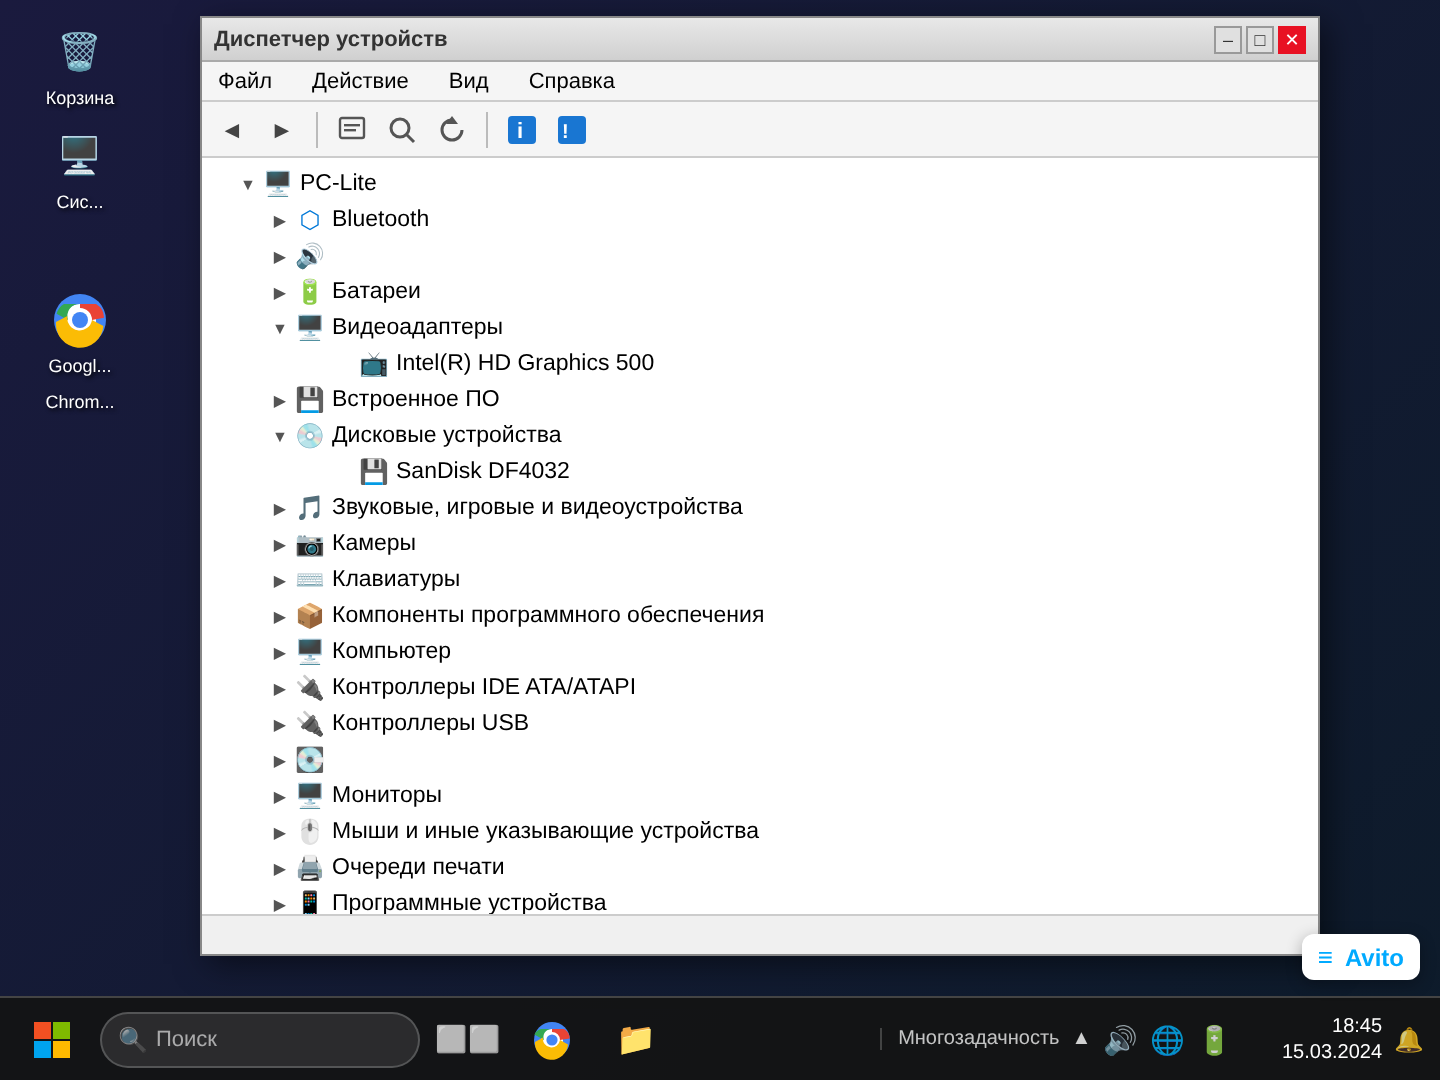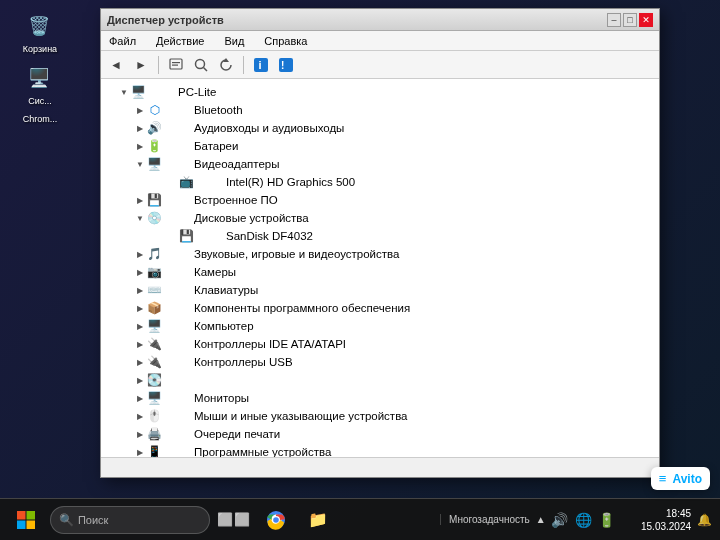--- a/index.html
+++ b/index.html
@@ -199,21 +199,20 @@
       margin-right: 3px;
       font-size: 12px;
       display: flex;
       align-items: center;
       justify-content: center;
     }
 
     .tree-label {
       font-size: 11.5px;
       color: #000;
-      margin-left: 28px;
     }
 
     
     .status-bar {
       height: 20px;
       background: #f0f0f0;
       border-top: 1px solid #ccc;
       display: flex;
       align-items: center;
       padding: 0 6px;
@@ -349,20 +348,33 @@
 <div class="desktop-icons">
   <div class="desktop-icon">
     <div class="icon-img" style="background:transparent;">🗑️</div>
     <div class="icon-label">Корзина</div>
   </div>
   <div class="desktop-icon">
     <div class="icon-img" style="background:transparent;">🖥️</div>
     <div class="icon-label">Сис...</div>
   </div>
 
+  <div class="desktop-icon" style="margin-top:30px;">
+    <div class="icon-img" style="background:transparent;">
+      <svg width="28" height="28" viewBox="0 0 28 28">
+        <circle cx="14" cy="14" r="13" fill="#4285F4"></circle>
+        <circle cx="14" cy="14" r="8" fill="white"></circle>
+        <path d="M14 6 h8 a8 8 0 0 1 4 6.9 L20 14 A6 6 0 0 0 14 8 Z" fill="#EA4335"></path>
+        <path d="M6 6 h8 A6 6 0 0 0 8 14 L2.3 10.9 A8 8 0 0 1 6 6 Z" fill="#34A853"></path>
+        <path d="M2 15 l5.7-3 A6 6 0 0 0 20 14 l5.7 3 A8 8 0 0 1 2 15 Z" fill="#FBBC05"></path>
+        <circle cx="14" cy="14" r="4" fill="#4285F4"></circle>
+      </svg>
+    </div>
+    <div class="icon-label">Googl...</div>
+  </div>
   <div class="desktop-icon">
     <div class="icon-label">Chrom...</div>
   </div>
 </div>
 
 <div class="device-manager">
 
   <div class="title-bar">
     <div class="title-bar-title">Диспетчер устройств</div>
     <div class="title-bar-controls">
@@ -433,21 +445,20 @@
         <div class="tree-expander">▶</div>
         <div class="tree-icon" style="color:#0078d7;">⬡</div>
         <span class="tree-label">Bluetooth</span>
       </div>
 
       <div class="tree-item">
         <div class="tree-indent"></div>
         <div class="tree-indent"></div>
         <div class="tree-expander">▶</div>
         <div class="tree-icon">🔊</div>
-        <span class="tree-label">Аудиовходы и аудиовыходы</span>
       </div>
 
       <div class="tree-item">
         <div class="tree-indent"></div>
         <div class="tree-indent"></div>
         <div class="tree-expander">▶</div>
         <div class="tree-icon">🔋</div>
         <span class="tree-label">Батареи</span>
       </div>
 

